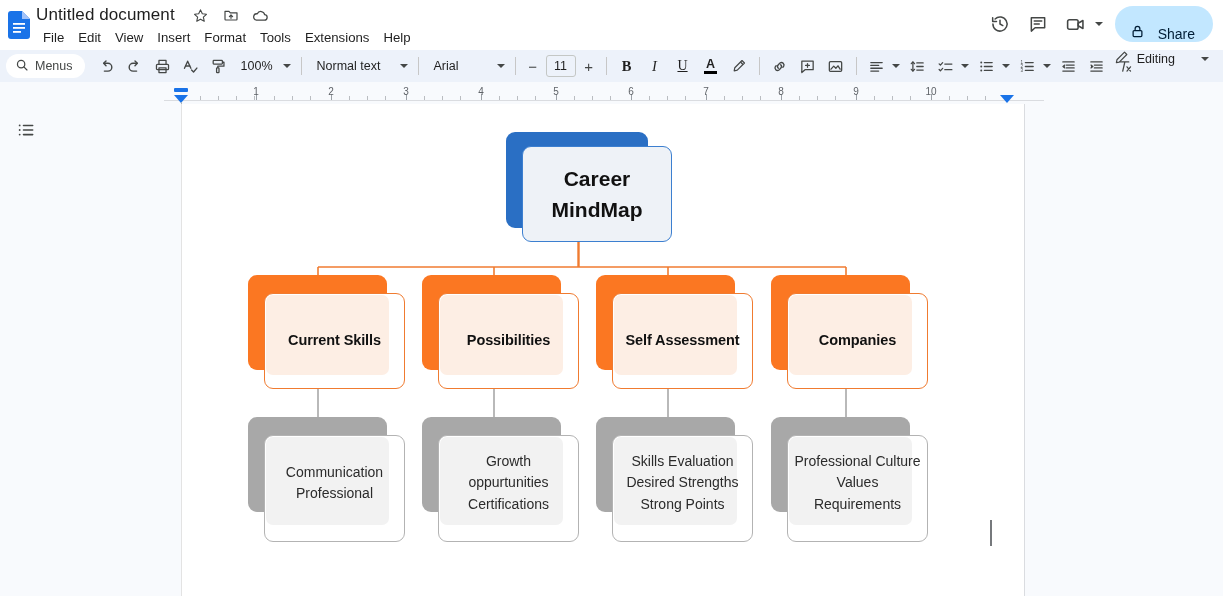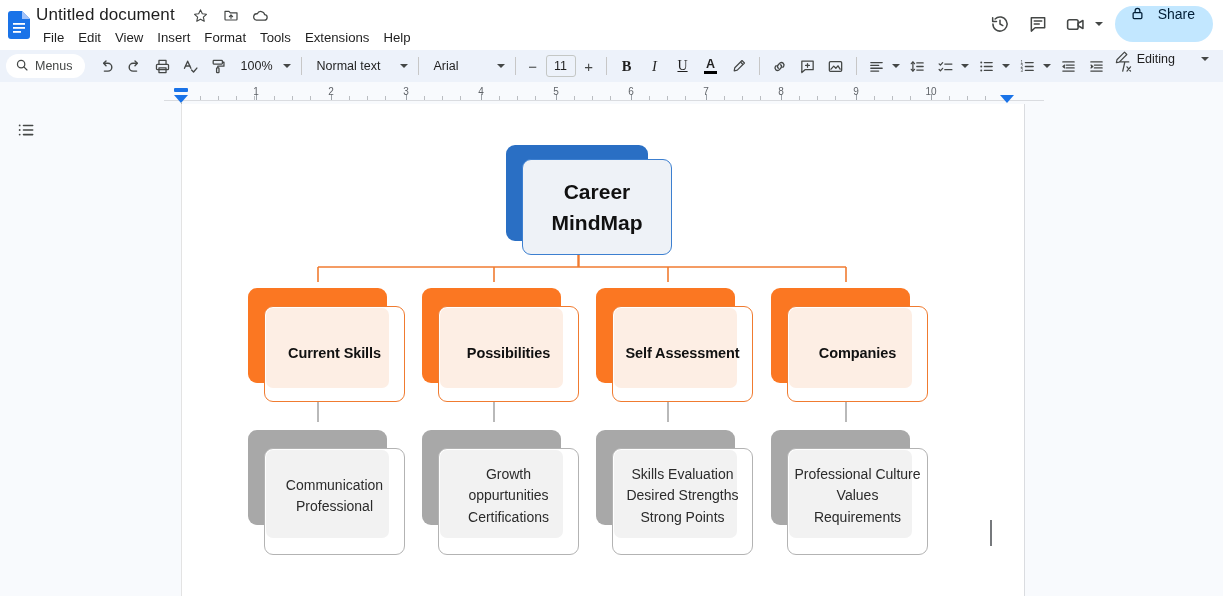--- a/index.html
+++ b/index.html
@@ -43,21 +43,21 @@
     position: absolute; right: 10px; top: 6px;
     display: flex; align-items: center; gap: 2px;
   }
   .tr-btn {
     width: 36px; height: 36px; border-radius: 50%;
     display: flex; align-items: center; justify-content: center;
   }
   .cam-group { display: flex; align-items: center; }
   .caret-s { width: 0; height: 0; border-left: 4px solid transparent; border-right: 4px solid transparent; border-top: 4px solid #444746; margin-left: 1px; margin-right: 4px;}
   .share-btn {
-    display: flex; align-items: flex-start; gap: 13px;
+    display: flex; align-items: flex-end; gap: 13px;
     height: 36px; padding: 0 18px 0 15px;
     background: #c2e7ff; color: #001d35; border-radius: 18px;
     font-size: 14px; margin-left: 6px;
   }
 
   
   .toolbar {
     position: absolute; left: 0; top: 50px; width: 1223px; height: 32px;
     background: #edf2fa;
     display: flex; align-items: center;
@@ -148,21 +148,21 @@
   }
   .caret-text {
     position: absolute; left: 808px; top: 416px; width: 1.5px; height: 26px;
     background: #76797c;
   }
 
   
   .mindmap { position: absolute; left: 0; top: 0; width: 844px; height: 492px; }
   .mm-svg { position: absolute; left: 0; top: 0; }
 
-  .node { position: absolute; margin-top: 13px; }
+  .node { position: absolute; }
   .node .shadow {
     position: absolute; left: 0; top: 0; border-radius: 9px;
   }
   .node .card {
     position: absolute; border-radius: 9px; background: #ffffff;
   }
   .node .inner {
     position: absolute; border-radius: 7px;
   }
   .node .lbl {

